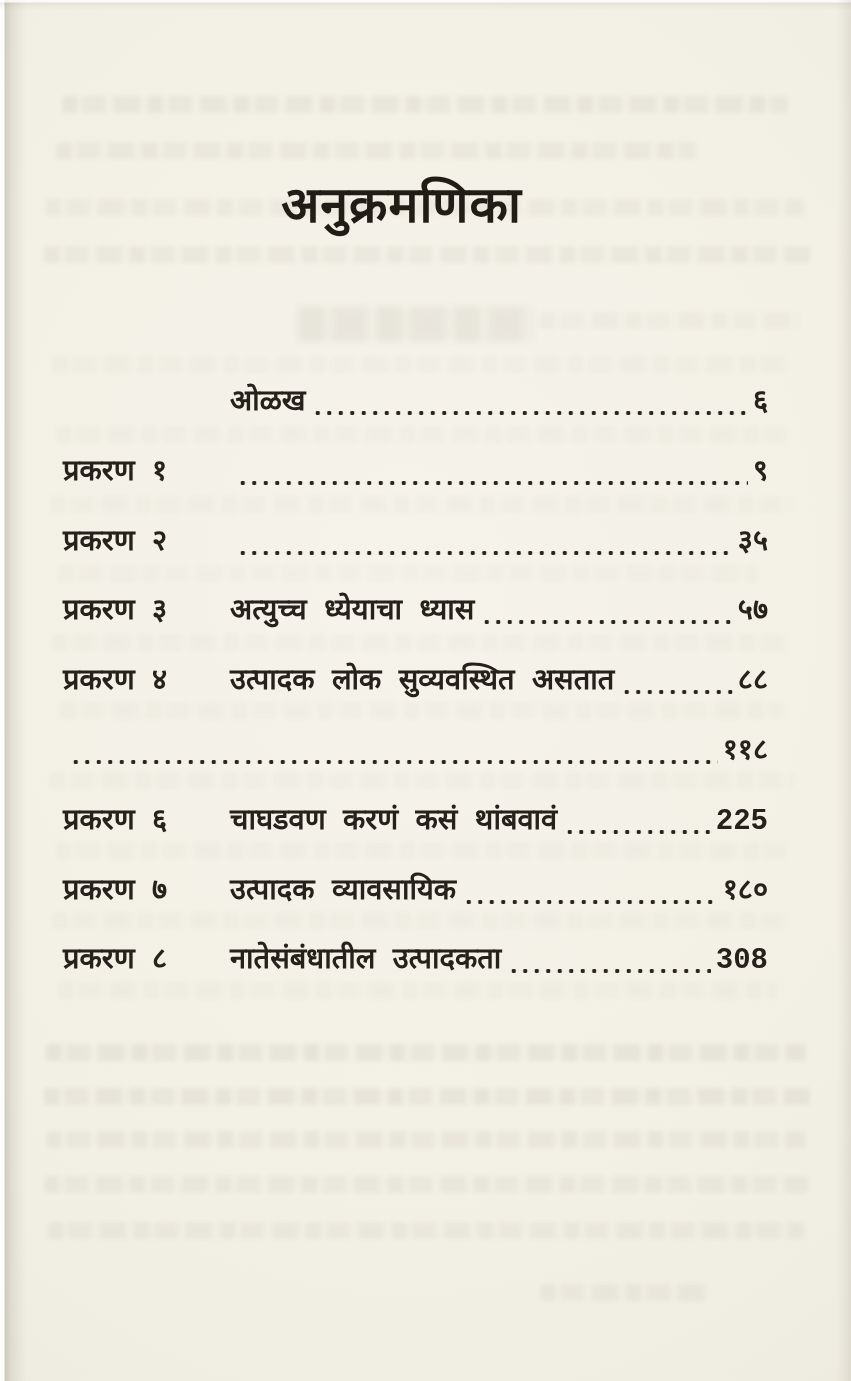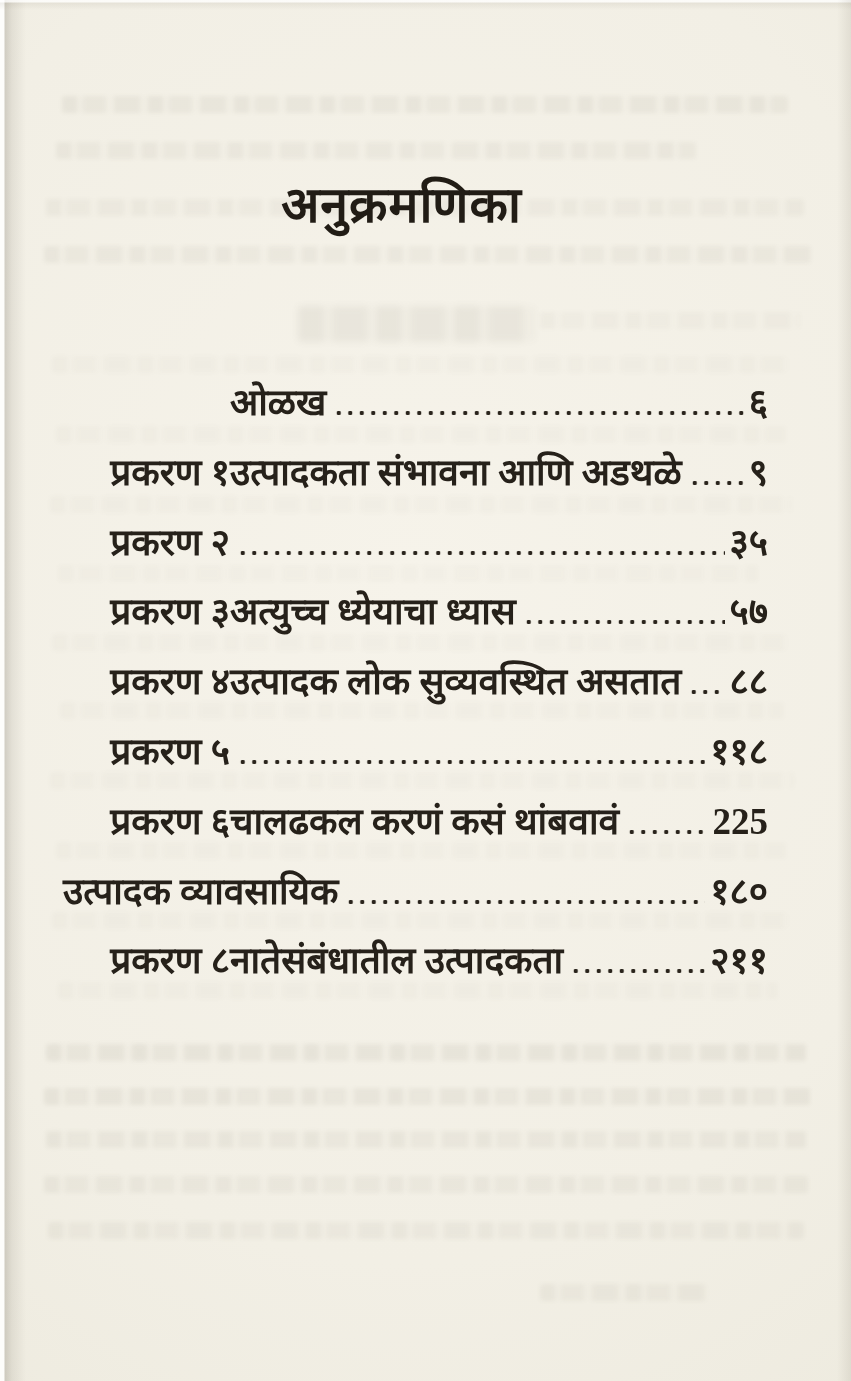--- a/index.html
+++ b/index.html
@@ -56,24 +56,25 @@
     color: #211c15;
   }
 
   
   .toc {
     position: absolute; left: 63px; top: 382px; width: 705px;
   }
   .toc-row {
     display: flex; align-items: flex-start;
     height: 69.8px;
-    font-size: 37px; line-height: 41px; font-weight: 700;
+    font-size: 29px; line-height: 41px; font-weight: 700;
     white-space: nowrap;
+    font-family: Liberation Mono, monospace;
   }
-  .toc-row .label { flex: 0 0 167px; text-align: right; }
+  .toc-row .label { flex: 0 0 167px; }
   .toc-row .title { flex: 0 1 auto; }
   .toc-row .leader {
     flex: 1 1 auto; min-width: 10px; height: 41px;
     margin: 0 3px 0 7px;
     background-image: radial-gradient(circle, #2a241c 1.9px, rgba(42,36,28,0) 2.5px);
     background-size: 11.5px 10px;
     background-repeat: repeat-x;
     background-position: left 0 top 26px;
   }
   .toc-row .pagenum { flex: 0 0 auto; padding-left: 2px; }
@@ -113,21 +114,20 @@
 <div class="toc" id="toc">
   <div class="toc-row">
     <span class="label"></span>
     <span class="title">ओळख</span>
     <span class="leader"></span>
     <span class="pagenum">६</span>
   </div>
 
   <div class="toc-row">
     <span class="label">प्रकरण १</span>
-    <span class="title">उत्पादकता संभावना आणि अडथळे</span>
     <span class="leader"></span>
     <span class="pagenum">९</span>
   </div>
 
   <div class="toc-row">
     <span class="label">प्रकरण २</span>
     <span class="leader"></span>
     <span class="pagenum">३५</span>
   </div>
 
@@ -139,38 +139,38 @@
   </div>
 
   <div class="toc-row">
     <span class="label">प्रकरण ४</span>
     <span class="title">उत्पादक लोक सुव्यवस्थित असतात</span>
     <span class="leader"></span>
     <span class="pagenum">८८</span>
   </div>
 
   <div class="toc-row">
-    <span class="label">प्रकरण ५</span>
     <span class="leader"></span>
     <span class="pagenum">११८</span>
   </div>
 
   <div class="toc-row">
     <span class="label">प्रकरण ६</span>
-    <span class="title">चालढकल करणं कसं थांबवावं</span>
+    <span class="title">चाघडवण करणं कसं थांबवावं</span>
     <span class="leader"></span>
     <span class="pagenum">225</span>
   </div>
 
   <div class="toc-row">
+    <span class="label">प्रकरण ७</span>
     <span class="title">उत्पादक व्यावसायिक</span>
     <span class="leader"></span>
     <span class="pagenum">१८०</span>
   </div>
 
   <div class="toc-row">
     <span class="label">प्रकरण ८</span>
     <span class="title">नातेसंबंधातील उत्पादकता</span>
     <span class="leader"></span>
-    <span class="pagenum">२११</span>
+    <span class="pagenum">308</span>
   </div>
 
 </div>
 
 </body></html>

